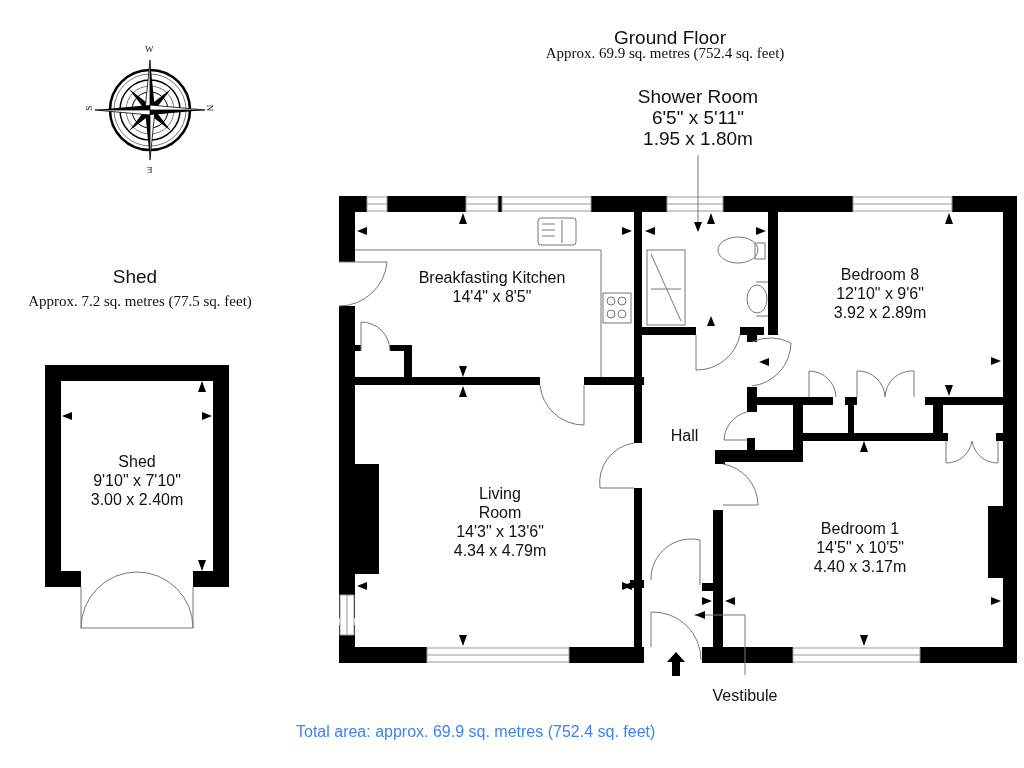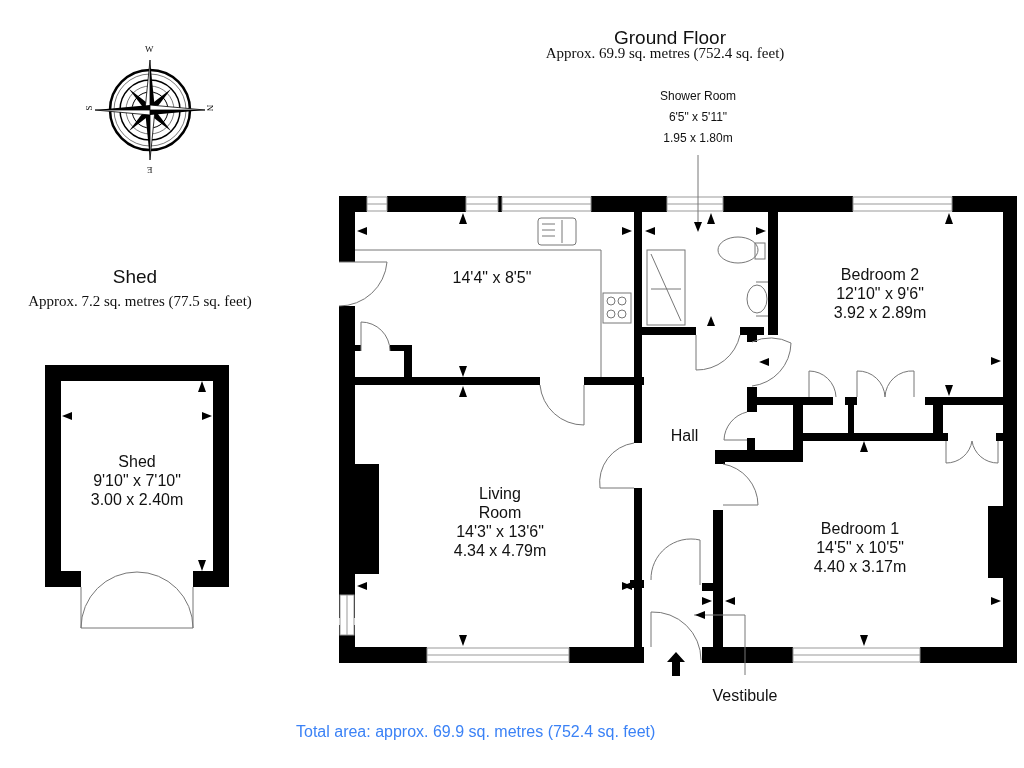--- a/index.html
+++ b/index.html
@@ -236,32 +236,33 @@
 <div class="abs" style="left:207px; top:103px; font-family:'Liberation Serif', serif; font-size:9px; transform:rotate(90deg);">N</div>
 <div class="abs" style="left:147px; top:165px; font-family:'Liberation Serif', serif; font-size:9px; transform:rotate(180deg);">E</div>
 <div class="abs" style="left:86px; top:103px; font-family:'Liberation Serif', serif; font-size:9px; transform:rotate(-90deg);">S</div>
 
 <div class="abs room" style="left:62px; top:452px; width:150px;">
   <div>Shed</div>
   <div>9'10" x 7'10"</div>
   <div>3.00 x 2.40m</div>
 </div>
 
-<div class="abs room" style="left:618px; top:86px; width:160px; font-size:12px; line-height:21px;">
+<div class="abs room" style="left:618px; top:86px; width:160px; font-size:19px; line-height:21px;">
   <div>Shower Room</div>
   <div>6'5" x 5'11"</div>
   <div>1.95 x 1.80m</div>
 </div>
 
 <div class="abs room" style="left:392px; top:268px; width:200px;">
+  <div>Breakfasting Kitchen</div>
   <div>14'4" x 8'5"</div>
 </div>
 
 <div class="abs room" style="left:810px; top:265px; width:140px;">
-  <div>Bedroom 2</div>
+  <div>Bedroom 8</div>
   <div>12'10" x 9'6"</div>
   <div>3.92 x 2.89m</div>
 </div>
 
 <div class="abs room" style="left:662px; top:426px; width:45px;">
   <div>Hall</div>
 </div>
 
 <div class="abs room" style="left:430px; top:484px; width:140px;">
   <div>Living</div>

